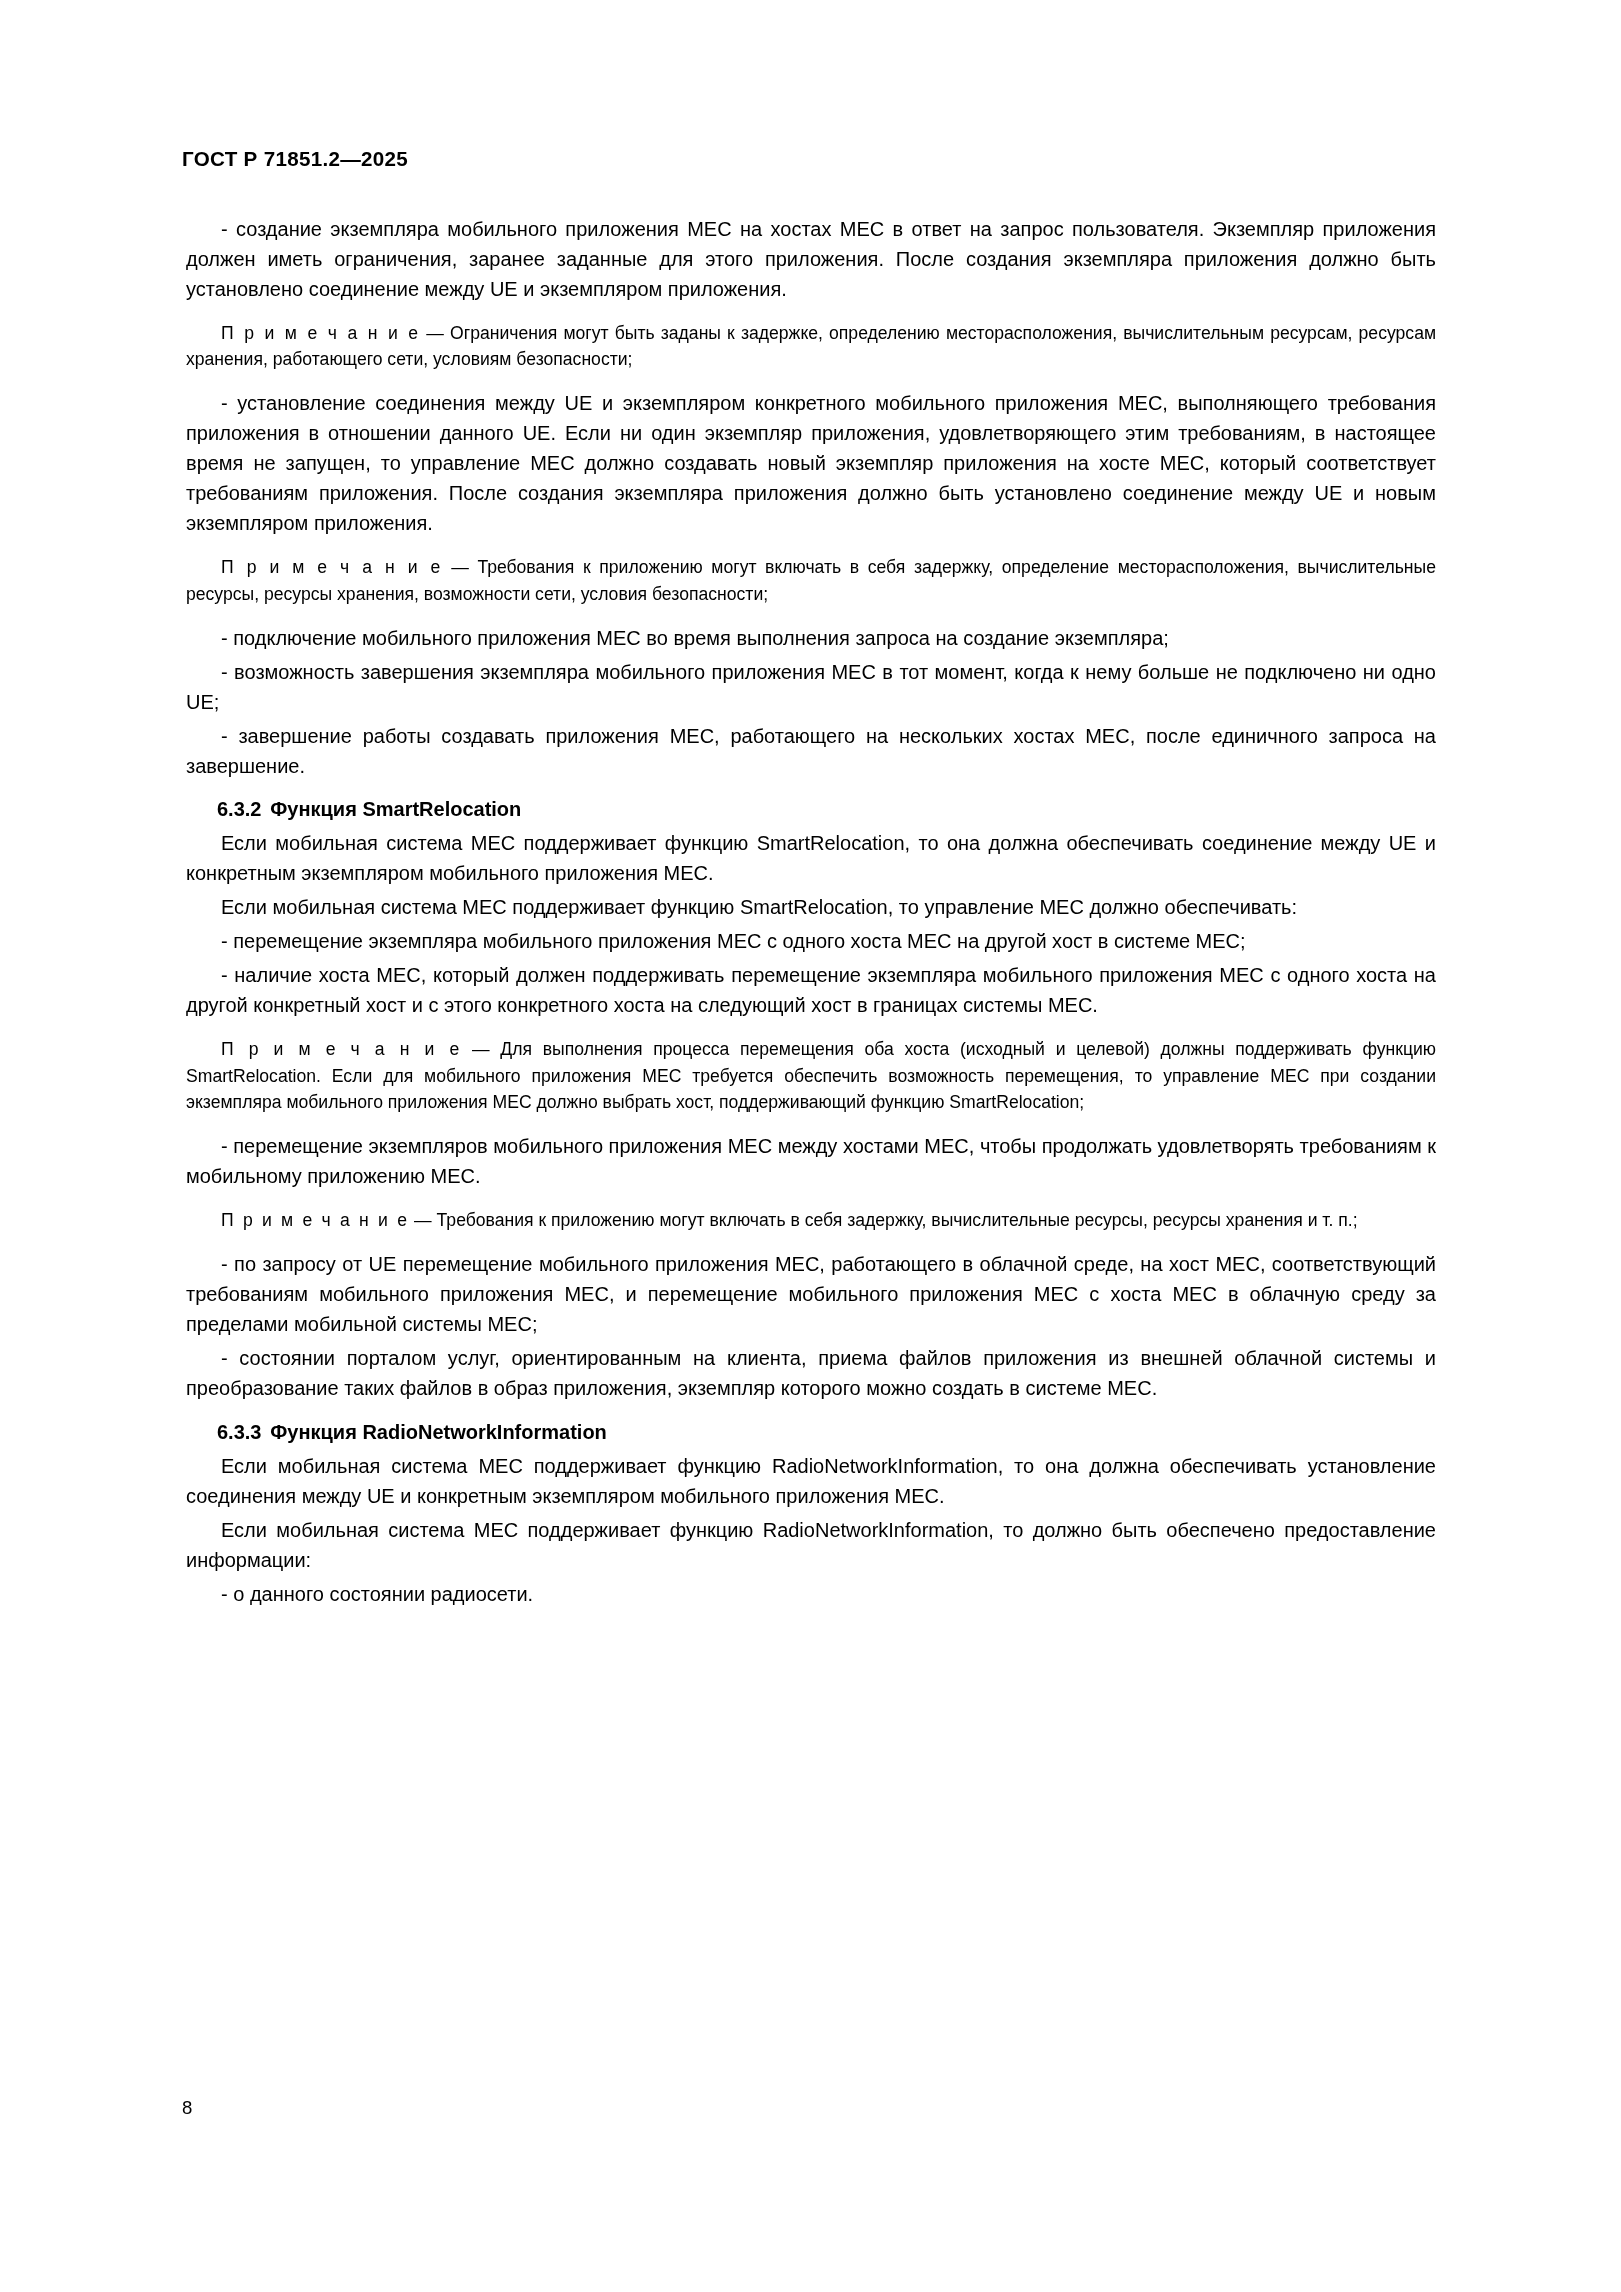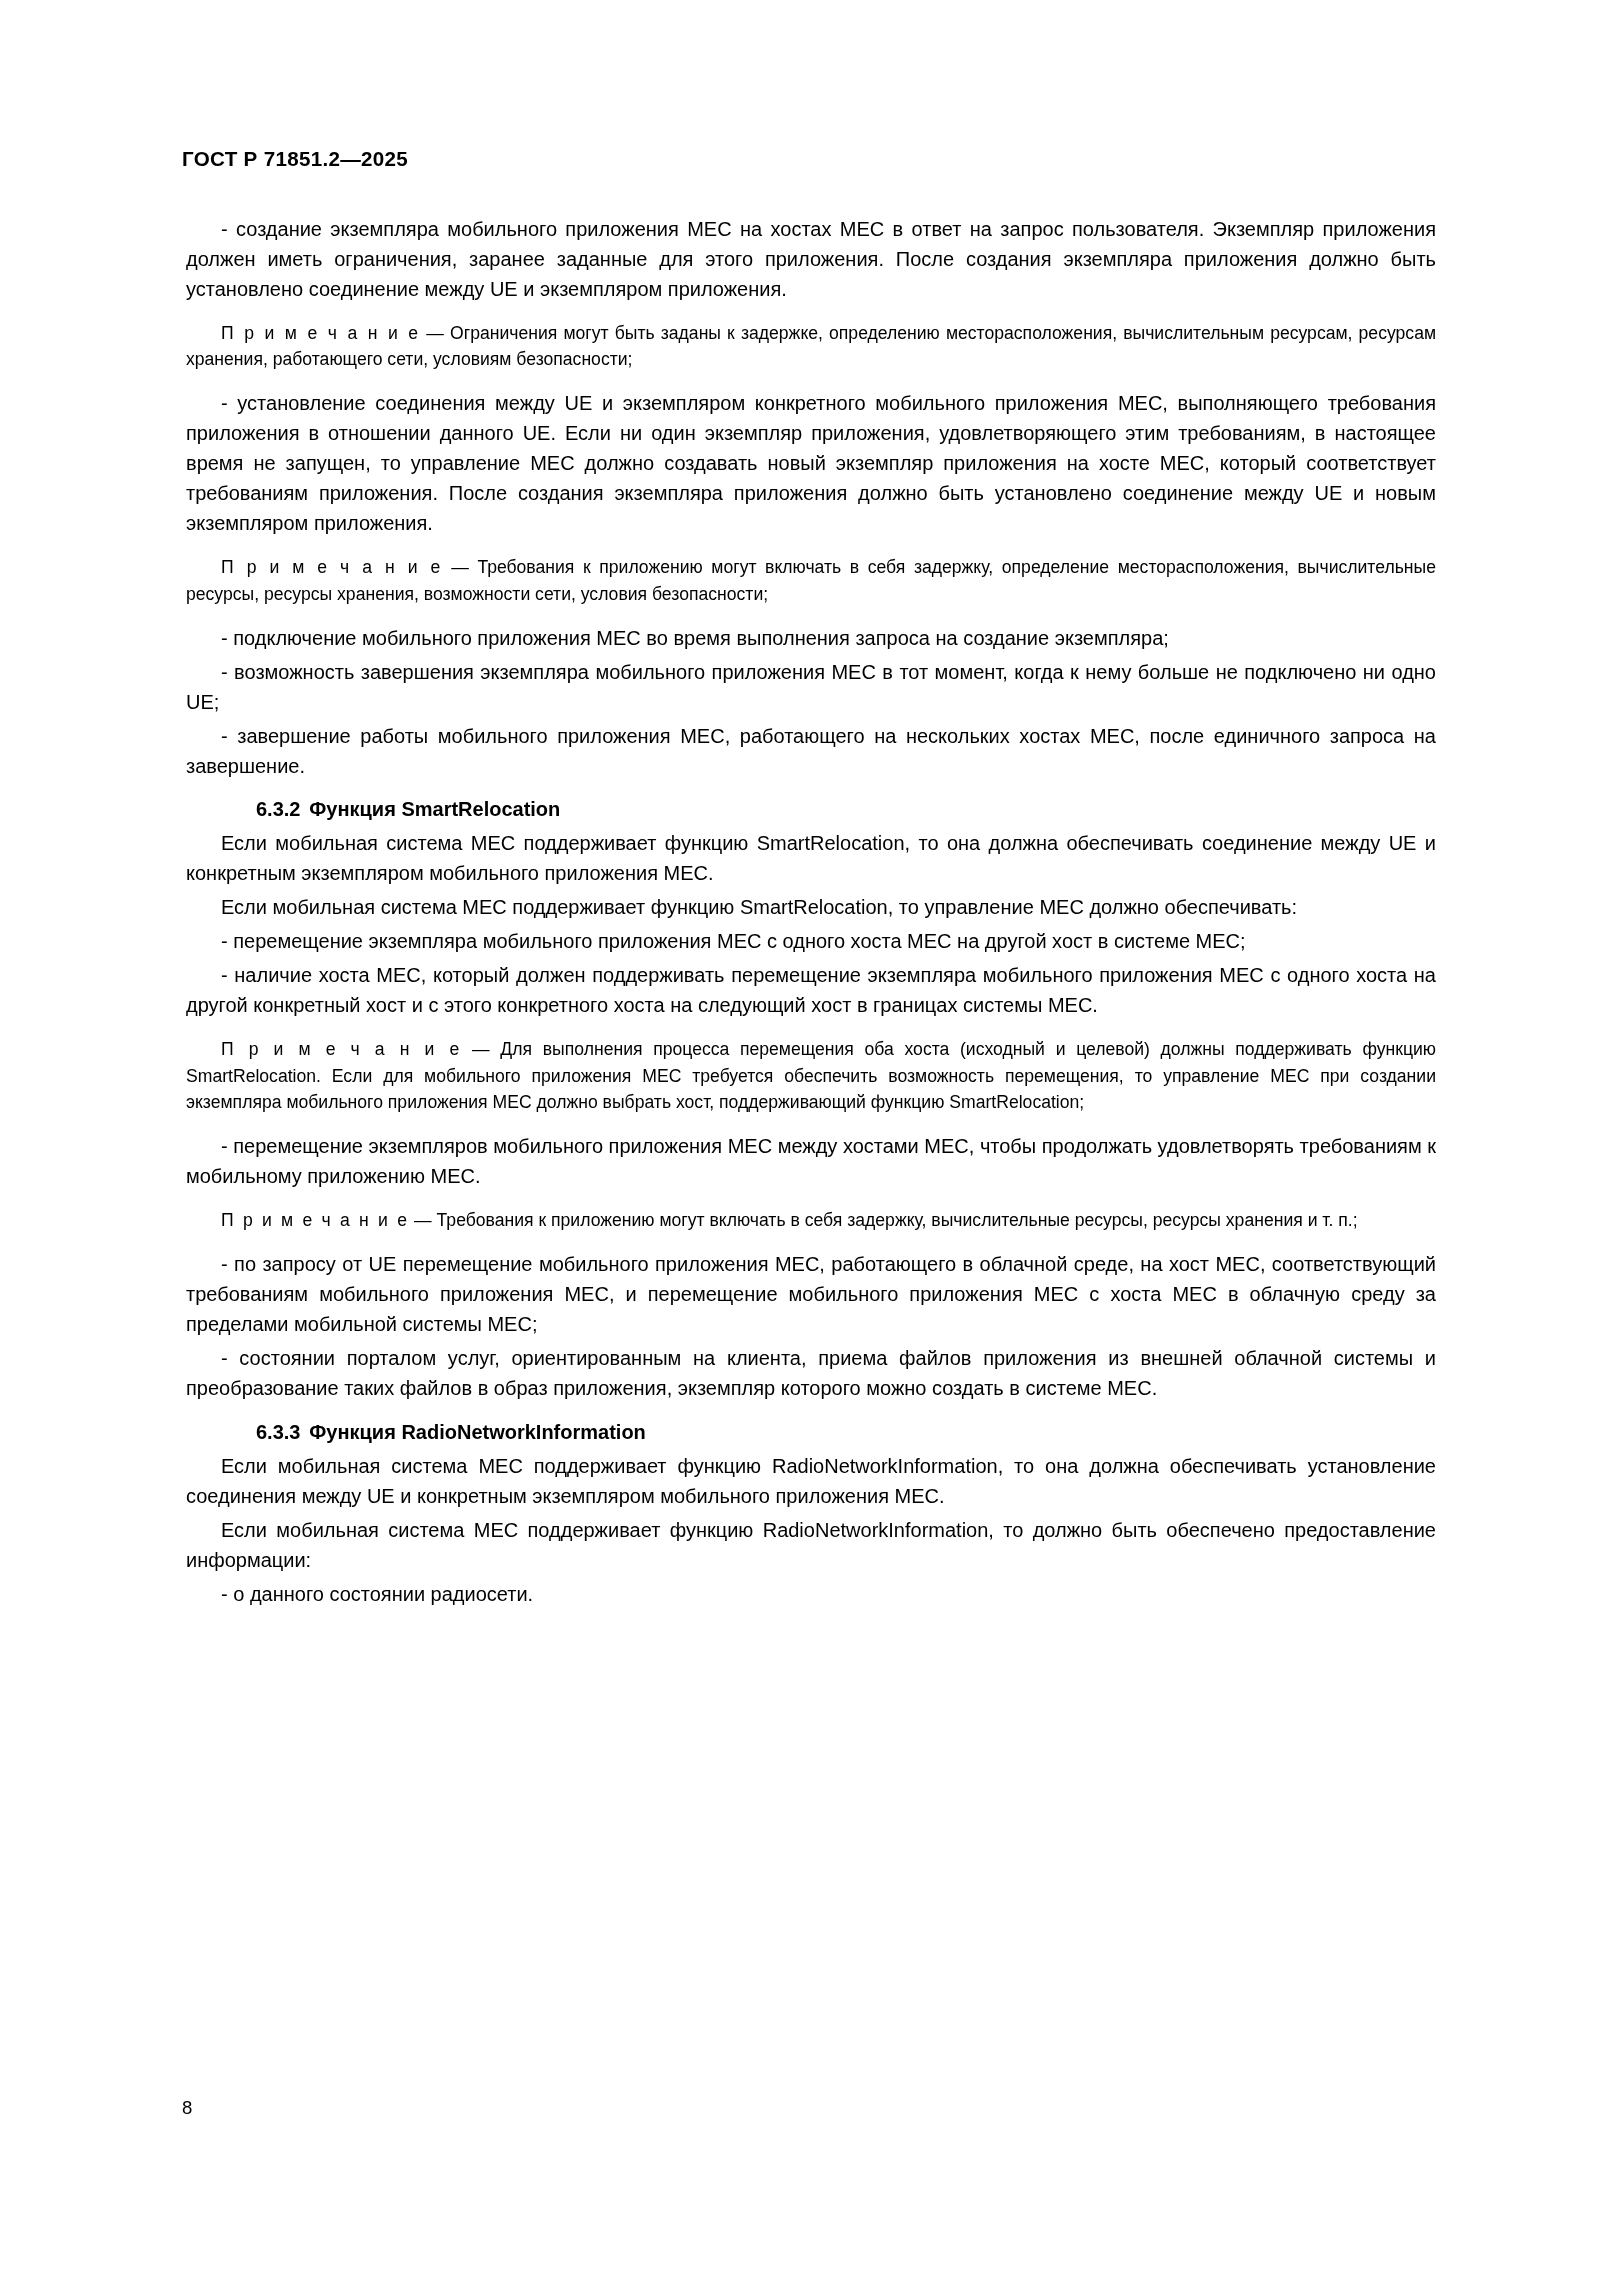--- a/index.html
+++ b/index.html
@@ -56,21 +56,20 @@
   }
   h3.sect {
     font-size: 20px;
     font-weight: bold;
     margin: 13.7px 0 0 0;
     text-indent: 35px;
     line-height: 30px;
   }
   h3.sect .num {
     margin-right: 8.8px;
-    margin-left: 39px;
   }
   .pagenum {
     position: absolute;
     left: 182px;
     top: 2097px;
     font-size: 18.6px;
   }
 </style>
 </head>
 <body>
@@ -90,21 +89,21 @@
 
     <p class="body ind">- установление соединения между UE и экземпляром конкретного мобильного приложения МЕС, выполняющего требования приложения в отношении данного UE. Если ни один экземпляр приложения, удовлетворяющего этим требованиям, в настоящее время не запущен, то управление МЕС должно создавать новый экземпляр приложения на хосте МЕС, который соответствует требованиям приложения. После создания экземпляра приложения должно быть установлено соединение между UE и новым экземпляром приложения.</p>
 
     <p class="note">
       <span class="lbl">П р и м е ч а н и е</span>
       <span>— Требования к приложению могут включать в себя задержку, определение месторасположения, вычислительные ресурсы, ресурсы хранения, возможности сети, условия безопасности;</span>
     </p>
 
     <p class="body ind">- подключение мобильного приложения МЕС во время выполнения запроса на создание экземпляра;</p>
     <p class="body ind">- возможность завершения экземпляра мобильного приложения МЕС в тот момент, когда к нему больше не подключено ни одно UE;</p>
-    <p class="body ind">- завершение работы мобильного приложения МЕС, работающего на нескольких хостах МЕС, после единичного запроса на завершение.</p>
+    <p class="body ind">- завершение работы создавать приложения МЕС, работающего на нескольких хостах МЕС, после единичного запроса на завершение.</p>
 
     <h3 class="sect">
       <span class="num">6.3.2</span><span>Функция SmartRelocation</span>
     </h3>
 
     <p class="body ind">Если мобильная система МЕС поддерживает функцию SmartRelocation, то она должна обеспечивать соединение между UE и конкретным экземпляром мобильного приложения МЕС.</p>
     <p class="body ind">Если мобильная система МЕС поддерживает функцию SmartRelocation, то управление МЕС должно обеспечивать:</p>
     <p class="body ind">- перемещение экземпляра мобильного приложения МЕС с одного хоста МЕС на другой хост в системе МЕС;</p>
     <p class="body ind">- наличие хоста МЕС, который должен поддерживать перемещение экземпляра мобильного приложения МЕС с одного хоста на другой конкретный хост и с этого конкретного хоста на следующий хост в границах системы МЕС.</p>
 

